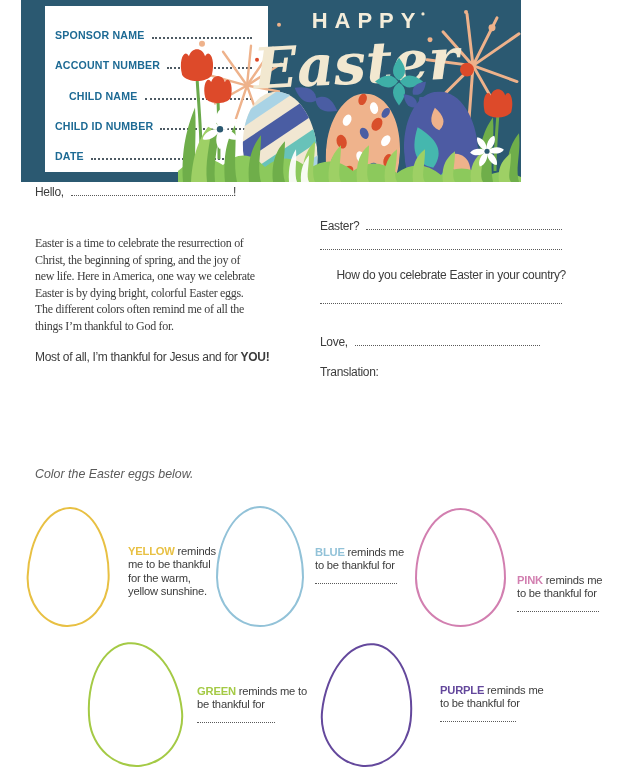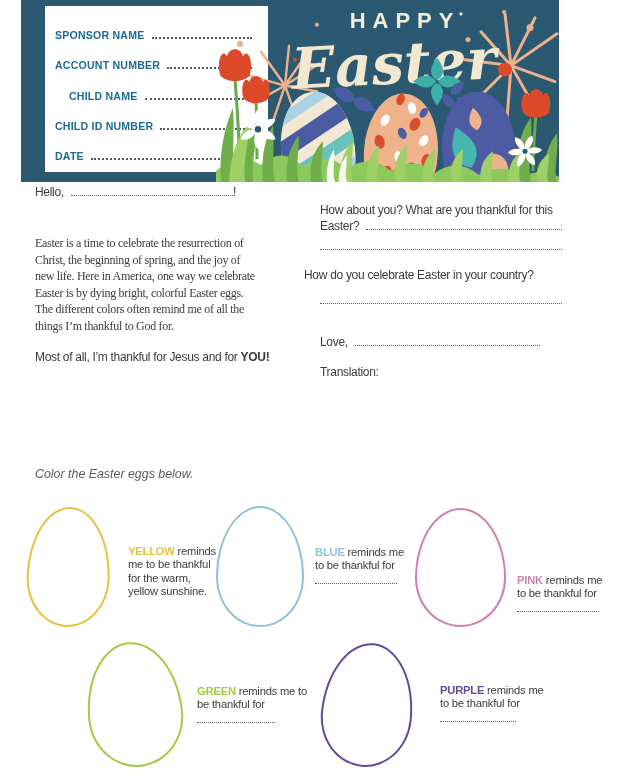--- a/index.html
+++ b/index.html
@@ -1,21 +1,21 @@
 <!DOCTYPE html>
 <html><head>
 <meta charset="utf-8">
 <style>
   html,body { margin:0; padding:0; background:#ffffff; }
   .page {
     position:relative; width:630px; height:778px; background:#ffffff;
     font-family:"Liberation Sans", sans-serif; color:#3c3c3c; overflow:hidden;
   }
   
-  .banner { position:absolute; left:21px; top:0; width:538px; height:182px; background:#2b5971; }
+  .banner { position:absolute; left:21px; top:0; width:500px; height:182px; background:#2b5971; }
   .banner-card { position:absolute; left:24px; top:6px; width:223px; height:166px; background:#ffffff; }
   .frow { position:absolute; left:10px; right:16px; display:flex; align-items:baseline; }
   .frow .flabel { font-size:10.6px; font-weight:bold; color:#1d6a94; letter-spacing:.2px; white-space:nowrap; }
   .fill-line { flex:1; border-bottom:2px dotted #4e5a63; height:9px; margin-left:7px; }
   .banner-art { position:absolute; right:0; top:0; width:360px; height:182px; }
   
   .t { position:absolute; font-size:12px; letter-spacing:-0.3px; line-height:16.6px; color:#3c3c3c; }
   .pre { white-space:pre-line;font-family:Liberation Serif, serif; }
   .flexline { display:flex; align-items:baseline; }
   .flexline .fill-line { border-bottom:1.8px dotted #5a5a5a; height:10px; }
@@ -253,28 +253,27 @@
 
   <div class="t pre" style="left:35px; top:235px; width:268px;">Easter is a time to celebrate the resurrection of
 Christ, the beginning of spring, and the joy of
 new life. Here in America, one way we celebrate
 Easter is by dying bright, colorful Easter eggs.
 The different colors often remind me of all the
 things I’m thankful to God for.</div>
 
   <div class="t" style="left:35px; top:349px; width:280px; white-space:nowrap;"><span>Most of all, I’m thankful for Jesus and for </span><span class="b">YOU!</span></div>
 
-  <div class="t" style="left:320px; top:202px; width:250px;">How about you? What are you thankful for this</div>
   <div class="t flexline" style="left:320px; top:218px; width:242px;">
     <span>Easter?</span>
     <span class="fill-line"></span>
   </div>
   <div class="dline" style="left:320px; top:248px; width:242px;"></div>
 
-  <div class="t" style="left:304px; top:267px; width:250px;">How do you celebrate Easter in your country?</div>
+  <div class="t" style="left:316px; top:267px; width:250px;text-align:right;">How do you celebrate Easter in your country?</div>
   <div class="dline" style="left:320px; top:302px; width:242px;"></div>
 
   <div class="t flexline" style="left:320px; top:334px; width:220px;">
     <span>Love,</span>
     <span class="fill-line"></span>
   </div>
 
   <div class="t" style="left:320px; top:364px;">Translation:</div>
 
   <div class="t instruction" style="left:35px; top:466px;">Color the Easter eggs below.</div>

